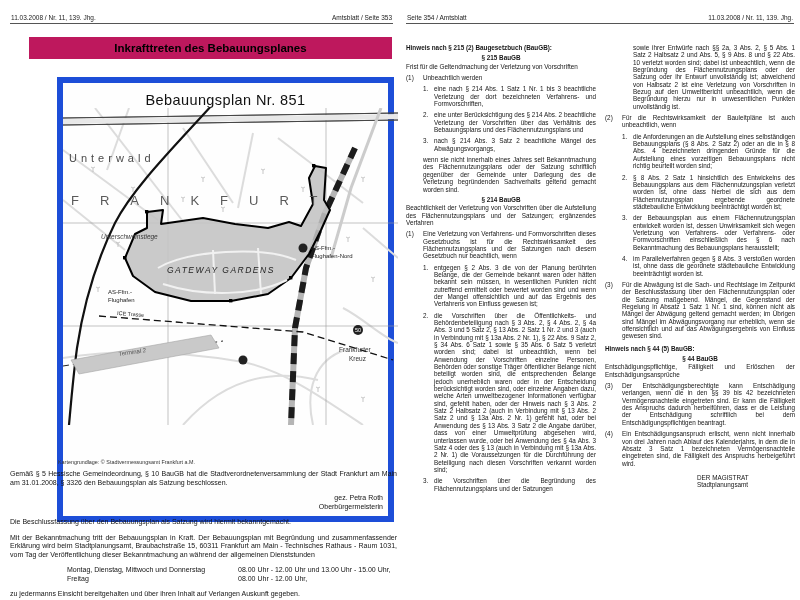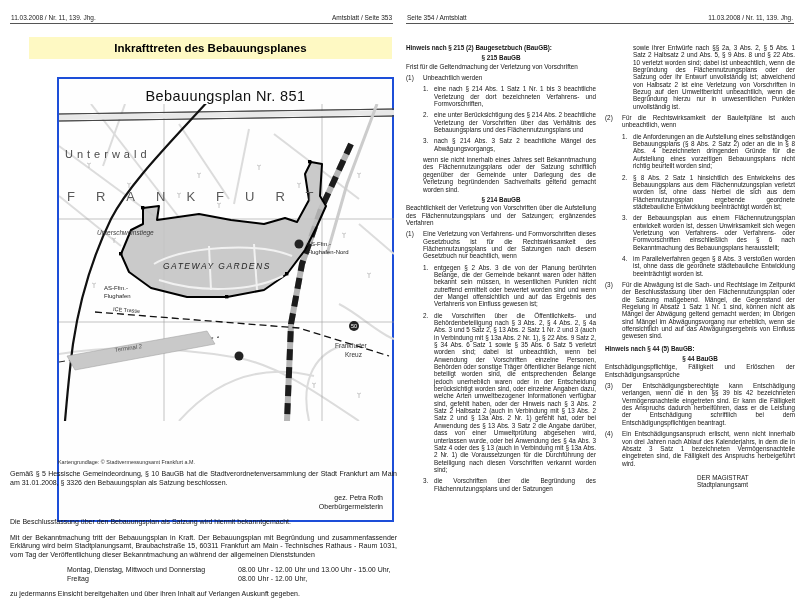--- a/index.html
+++ b/index.html
@@ -8,24 +8,24 @@
   .page{position:absolute;top:0;height:600px;width:400px;background:#fff;}
   #page-left{left:0;}
   #page-right{left:400px;}
   .pgheader{display:flex;justify-content:space-between;align-items:flex-end;
             border-bottom:1px solid #555;font-size:6.5px;color:#222;
             padding:0 1px 2px 1px;}
   #page-left .pgheader{margin:14px 7px 0 10px;}
   #page-right .pgheader{margin:14px 6px 0 6px;}
 
   
-  .titlebar{margin:13px 8px 0 29px;background:#fef9c3;text-align:center;
+  .titlebar{margin:13px 8px 0 29px;background:#be185d;text-align:center;
             font-weight:bold;font-size:11.5px;padding:5px 0 5px 0;color:#000;}
   .mapbox{position:absolute;left:57px;top:77px;width:337px;height:445px;
-          border:2px solid #1d4ed8;background:#fefefe;box-sizing:border-box;}
+          border:6px solid #1d4ed8;background:#fefefe;box-sizing:border-box;}
   .maptitle{text-align:center;font-size:14.5px;letter-spacing:.4px;margin-top:9px;color:#111;}
   .mapsub{text-align:center;font-size:10px;margin-top:4px;padding-bottom:7px;
           border-bottom:1px solid #1a1a1a;color:#111;}
   svg.map{display:block;width:335px;height:317px;}
   svg.map text{font-family:"Liberation Sans",sans-serif;}
   .mapcaption{position:absolute;left:58px;top:459px;font-size:5.4px;color:#333;}
   .leftbody{position:absolute;left:10px;top:470px;width:387px;font-size:7px;
             line-height:8.5px;text-align:justify;}
   .leftbody p{margin:0 0 7px 0;}
   .sig{text-align:left;margin:0 14px 7px 0;line-height:8.5px;

